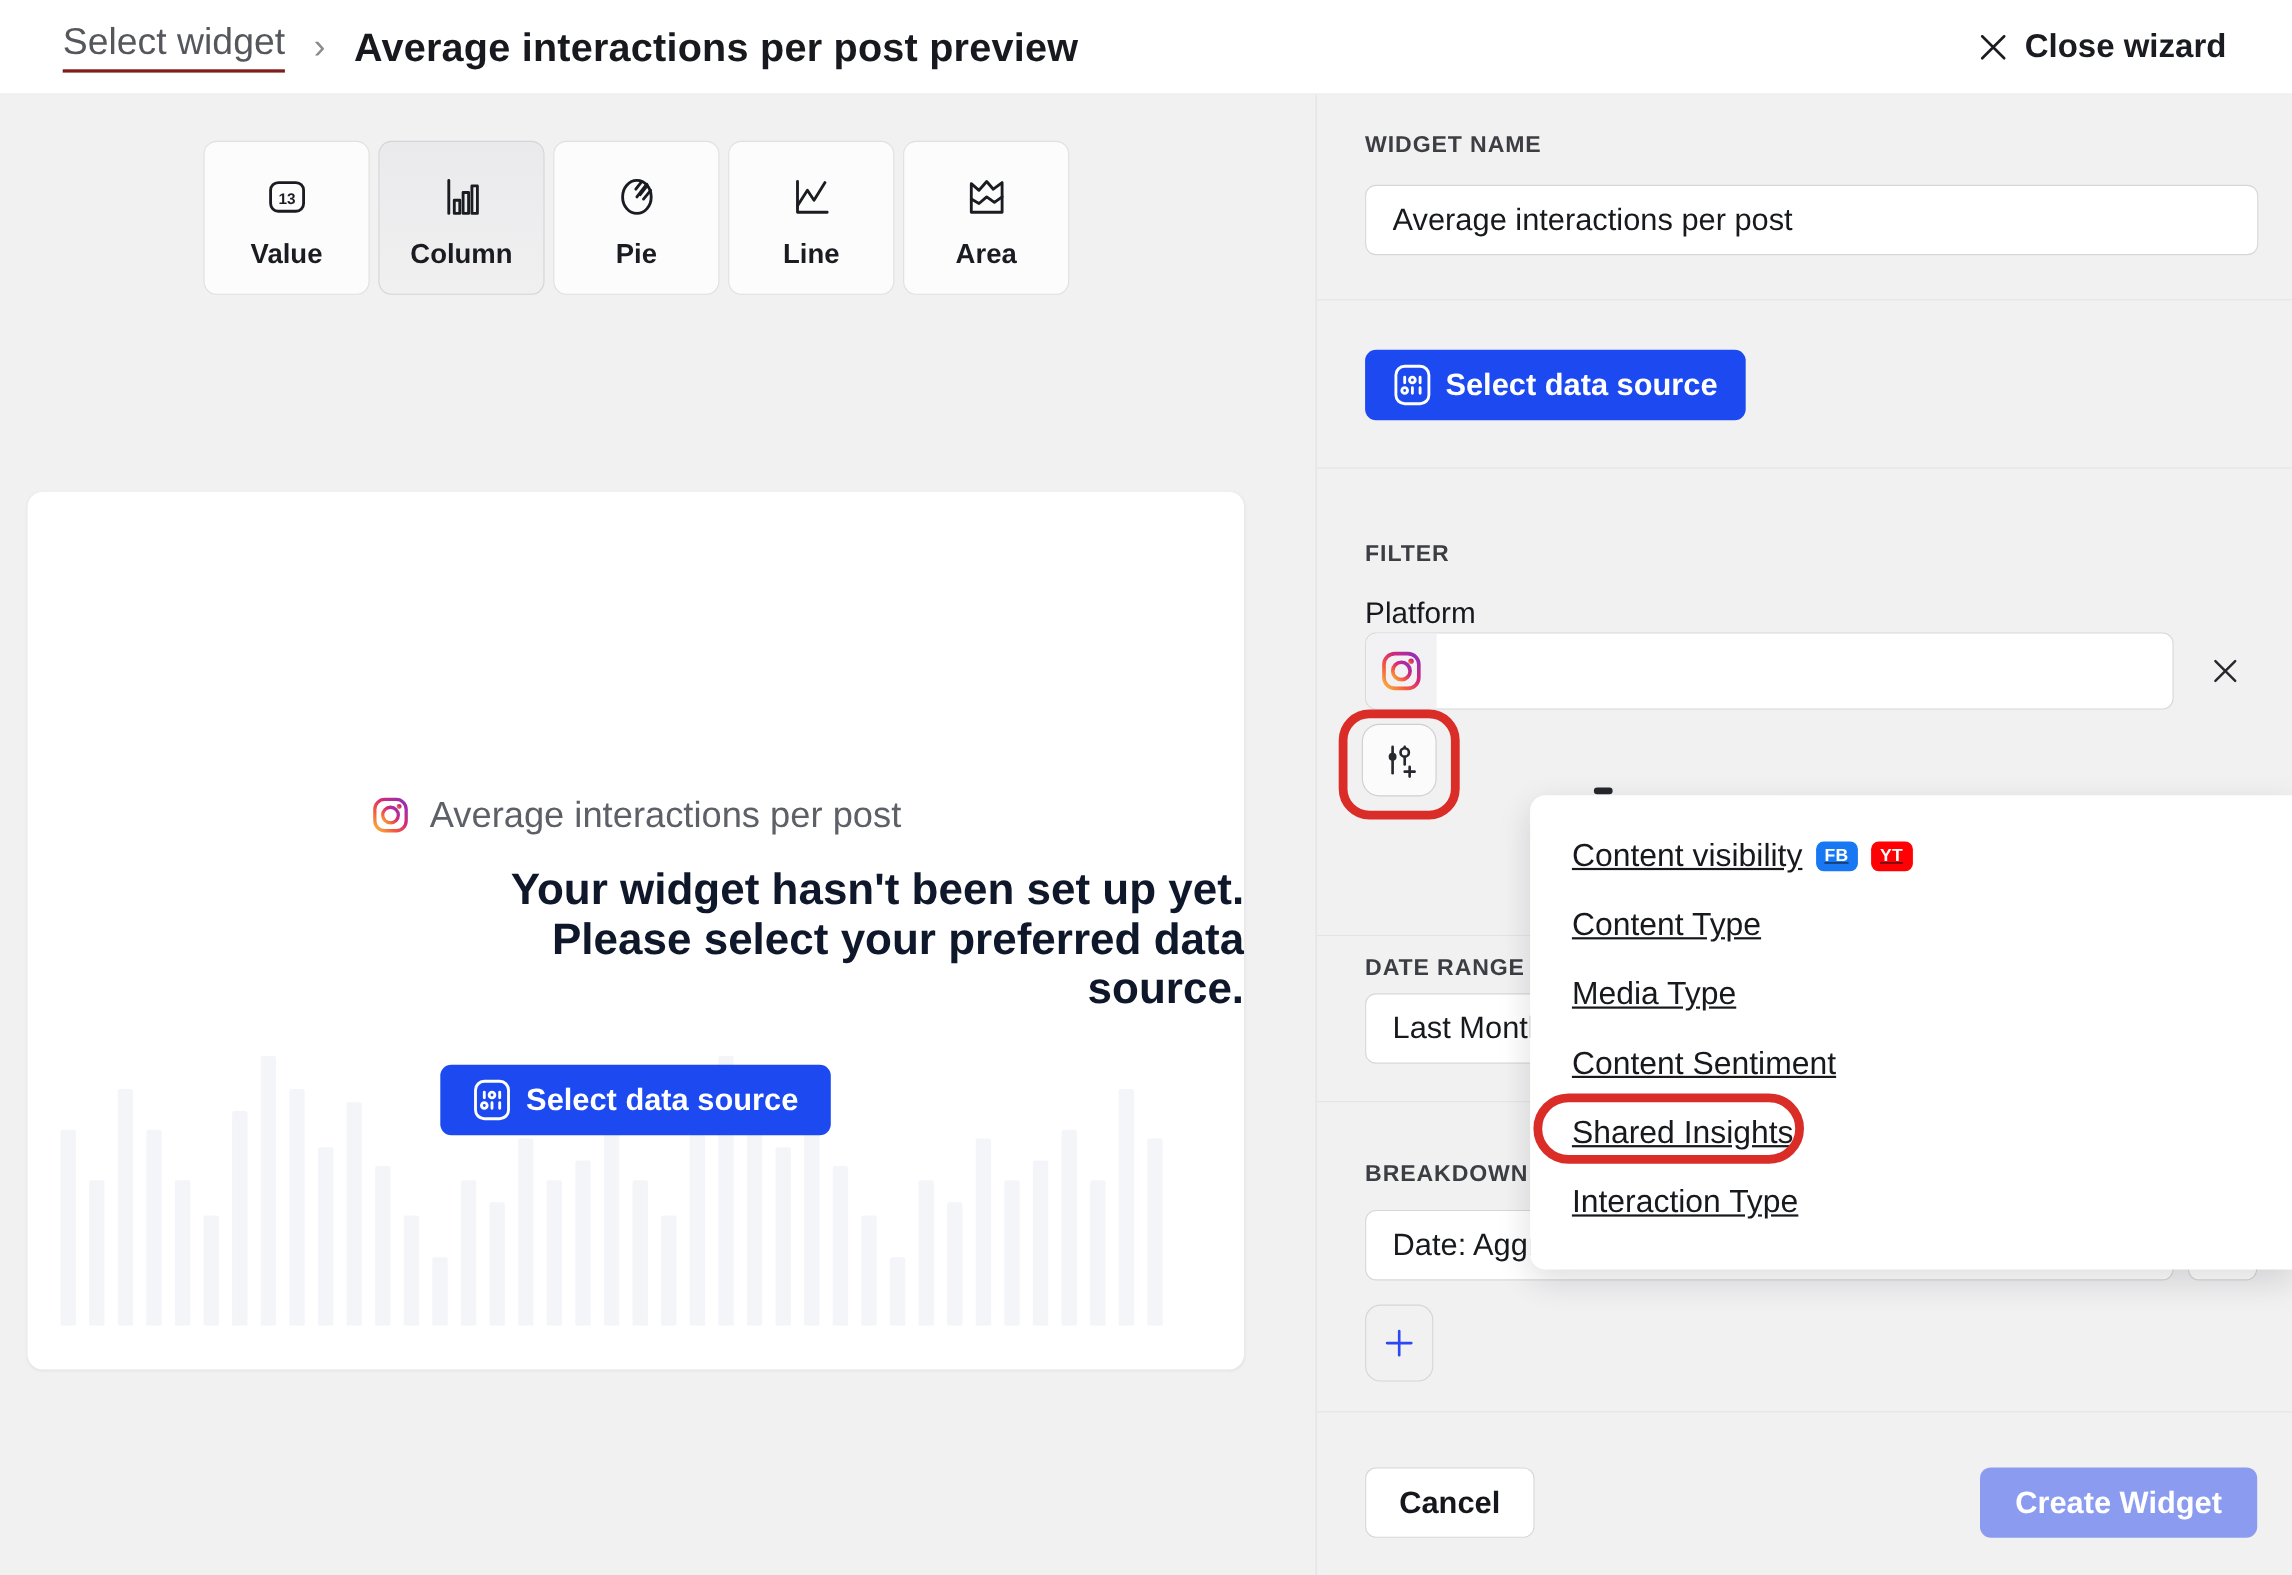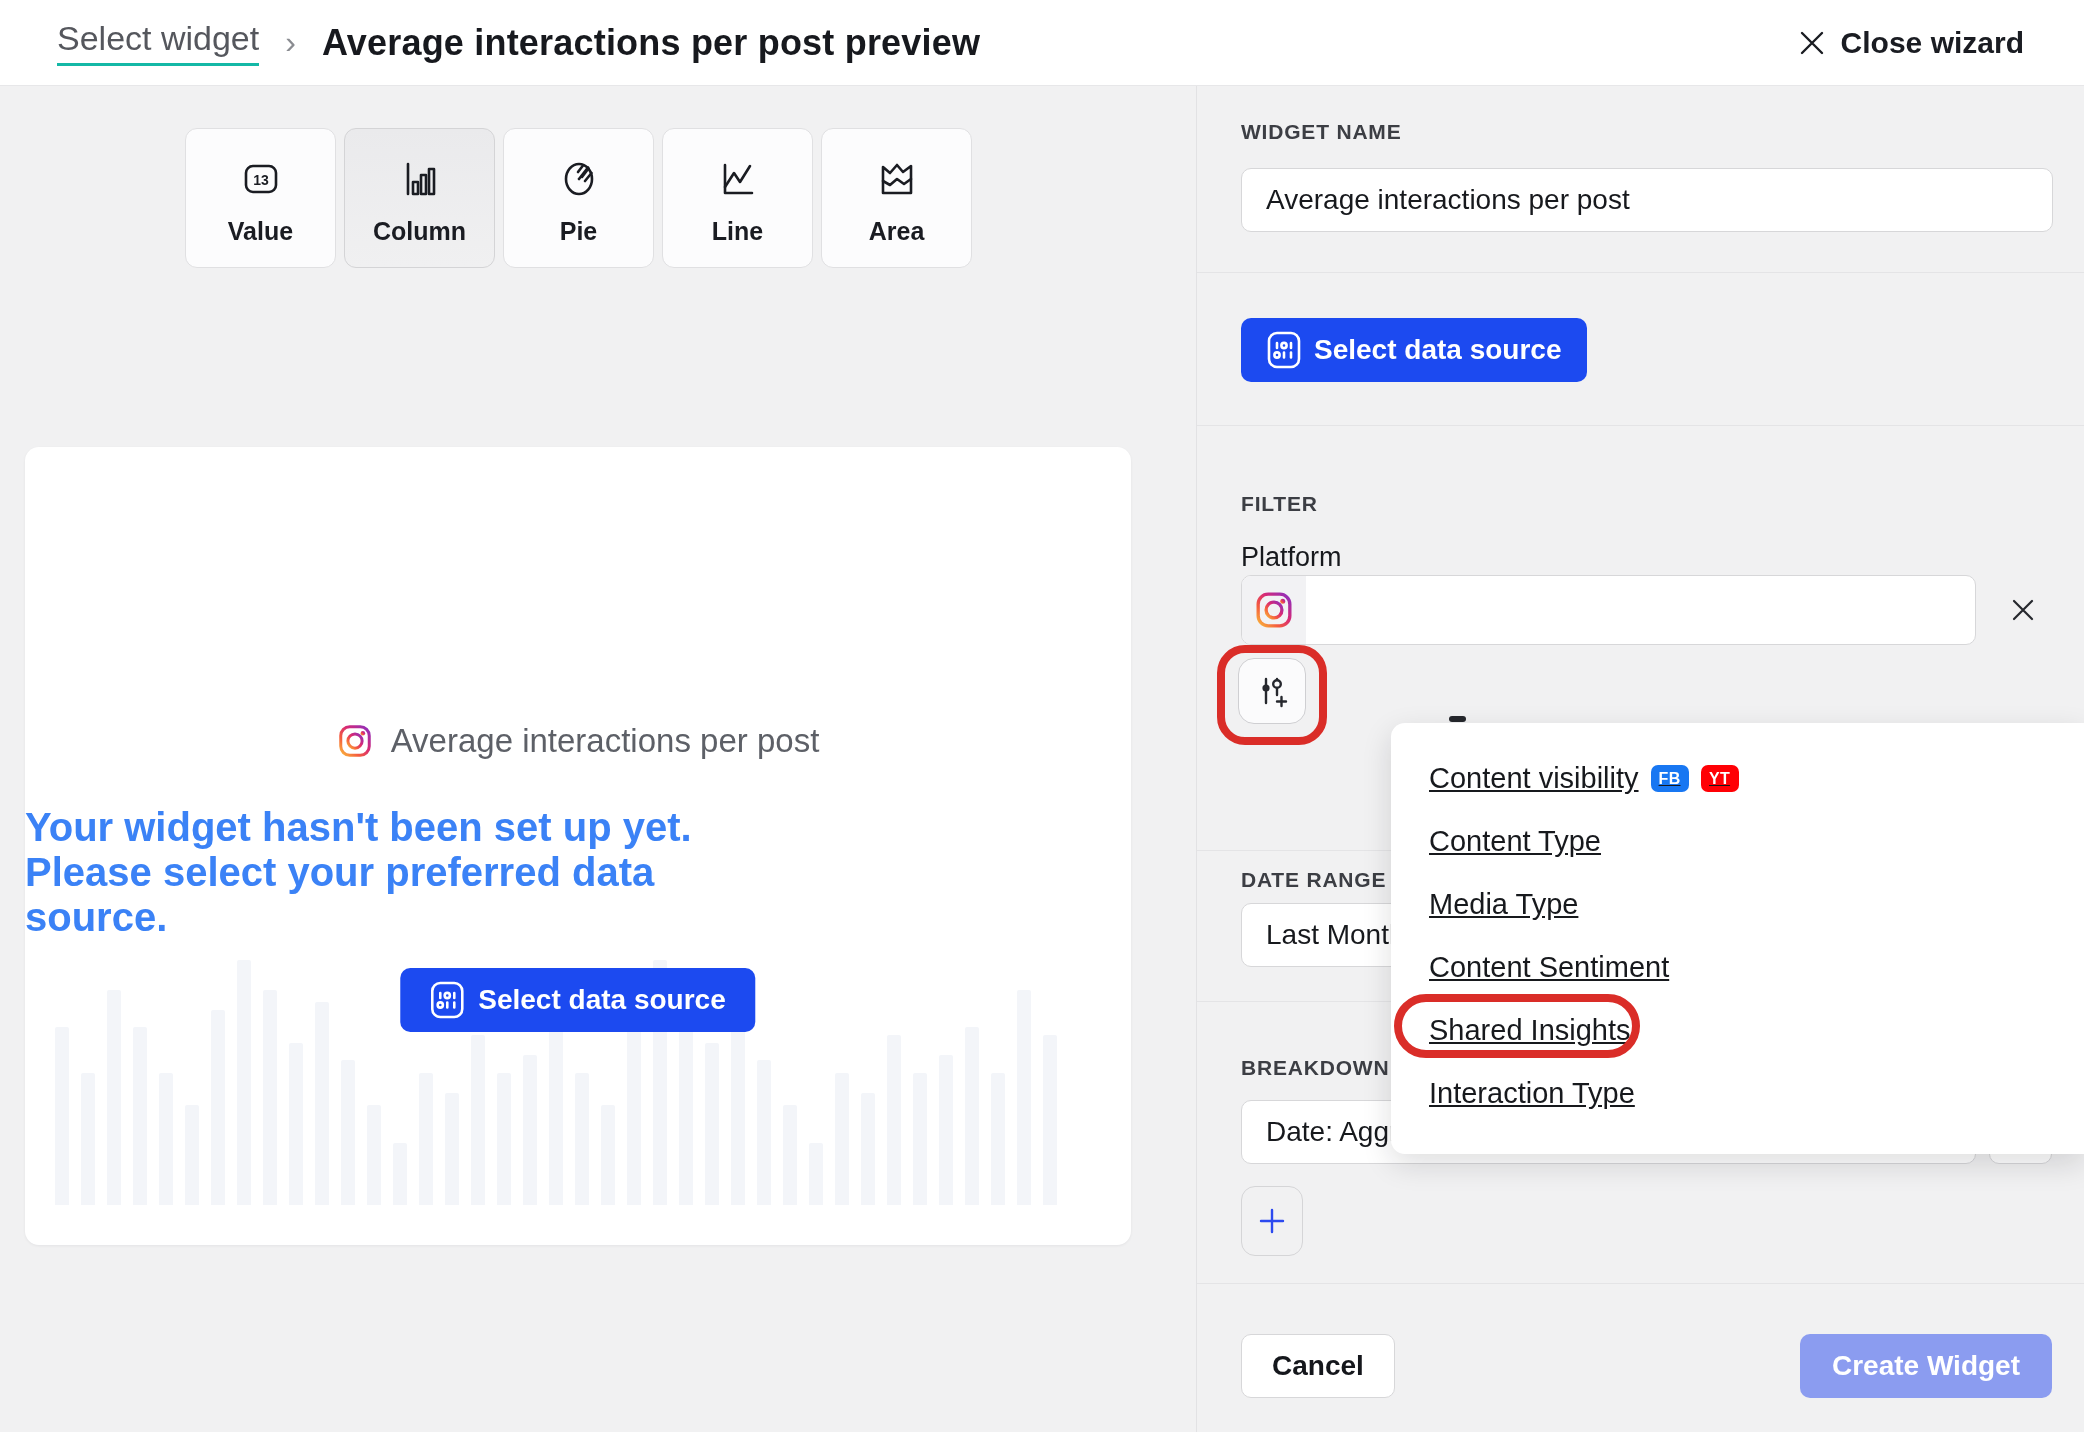--- a/index.html
+++ b/index.html
@@ -12,21 +12,21 @@
   svg { display:block; }
 
   
   .topbar {
     position:absolute; left:0; top:0; width:2084px; height:86px;
     background:#ffffff; border-bottom:1px solid #e7e7e9;
     display:flex; align-items:center; padding:0 60px 0 57px;
   }
   .crumb-back {
     font-size:34px; color:#55575d; text-decoration:none;
-    border-bottom:3px solid #14b8a6; padding-bottom:5px; cursor:pointer;
+    border-bottom:3px solid #7f1d1d; padding-bottom:5px; cursor:pointer;
   }
   .crumb-sep { font-size:32px; color:#8a8c91; margin:0 26px; }
   .crumb-title { font-size:36px; font-weight:700; color:#17191e; letter-spacing:.2px; }
   .close-wiz {
     margin-left:auto; display:flex; align-items:center; gap:15px;
     font-size:30px; font-weight:700; color:#1a1c22; cursor:pointer;
   }
 
   
   .wtype-row { position:absolute; left:185px; top:128px; display:flex; gap:8px; }
@@ -48,22 +48,22 @@
     box-shadow:0 1px 3px rgba(20,20,30,.06);
     overflow:hidden;
   }
   .card-title-row {
     position:absolute; left:0; top:722px; width:100%;
     display:flex; align-items:center; justify-content:center; gap:18px;
   }
   .card-title-row { top:275px; }
   .card-title { font-size:33px; font-weight:500; color:#5d6067; }
   .card-msg {
-    position:absolute; left:0; top:358px; width:100%;
-    text-align:left; font-size:40px; font-weight:700; color:#3b82f6;
+    position:absolute; left:0; top:340px; width:100%;
+    text-align:right; font-size:40px; font-weight:700; color:#0f172a;
     line-height:45px; white-space:pre-line;
   }
   .bars {
     position:absolute; left:30px; bottom:40px; height:250px;
     display:flex; align-items:flex-end; gap:12px;
   }
   .bar { width:14px; background:#f3f5f9; border-radius:2px 2px 0 0; }
   .big-cta {
     position:absolute; left:50%; transform:translateX(-50%); top:521px;
     height:64px; padding:0 30px; border-radius:10px; border:none;

